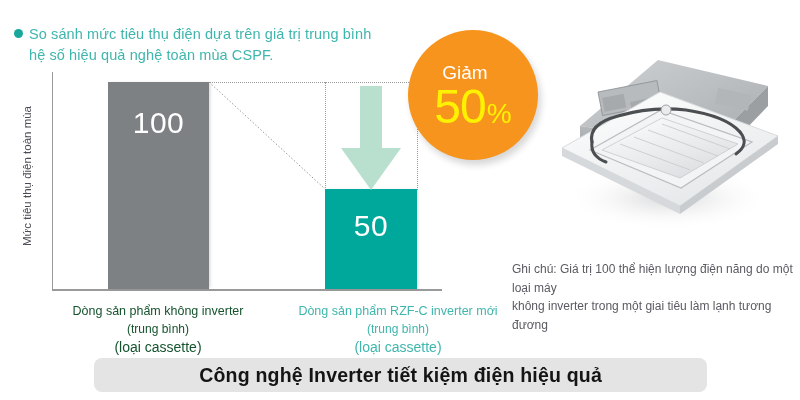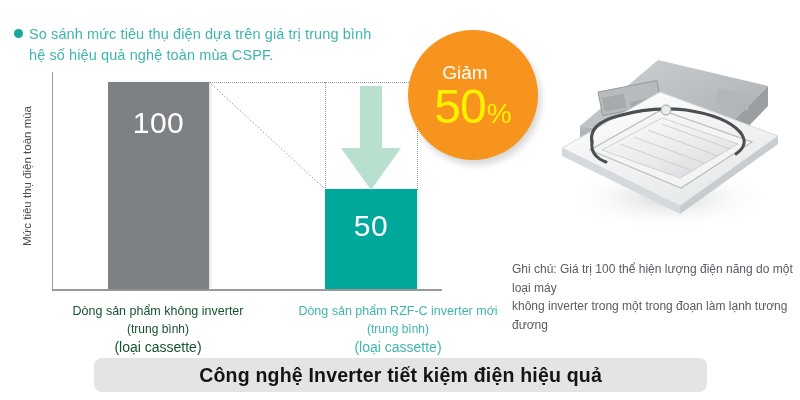--- a/index.html
+++ b/index.html
@@ -257,20 +257,20 @@
     <div class="cat-sub2">(loại cassette)</div>
   </div>
   <div class="cat cat-right">
     <div class="cat-title">Dòng sản phẩm RZF-C inverter mới</div>
     <div class="cat-sub">(trung bình)</div>
     <div class="cat-sub2">(loại cassette)</div>
   </div>
 
   <div class="note">
     <div>Ghi chú: Giá trị 100 thể hiện lượng điện năng do một loại máy</div>
-    <div>không inverter trong một trong đoạn làm lạnh tương đương</div>
+    <div>không inverter trong một giai tiêu làm lạnh tương đương</div>
   </div>
 
   <div class="banner">
     <span class="banner-text">Công nghệ Inverter tiết kiệm điện hiệu quả</span>
   </div>
 
 </div>
 
 </body></html>

